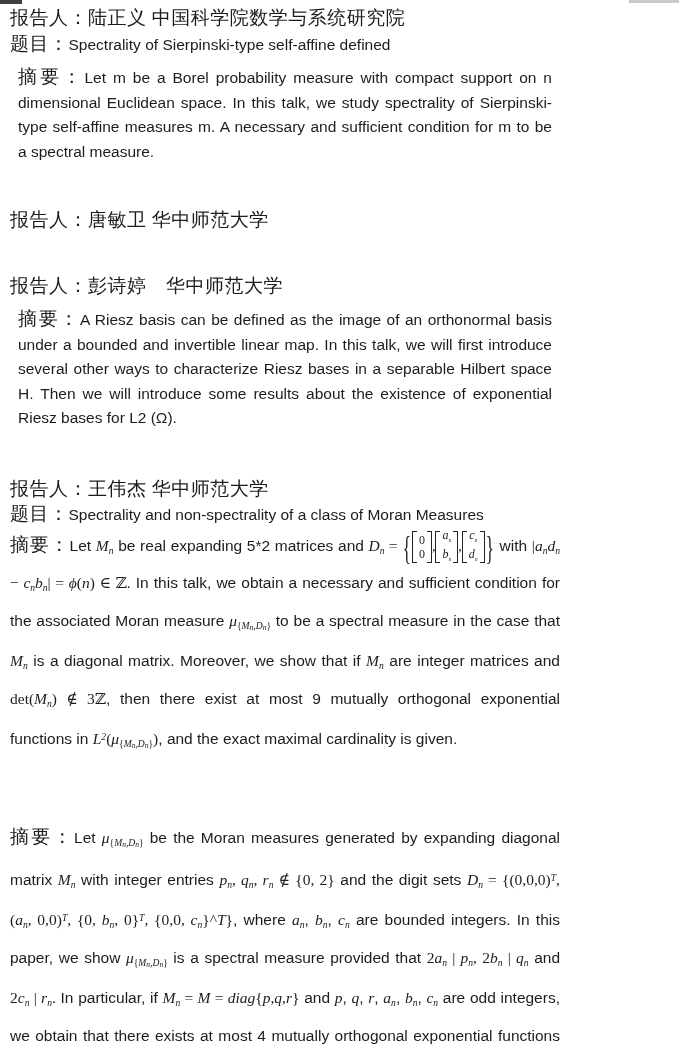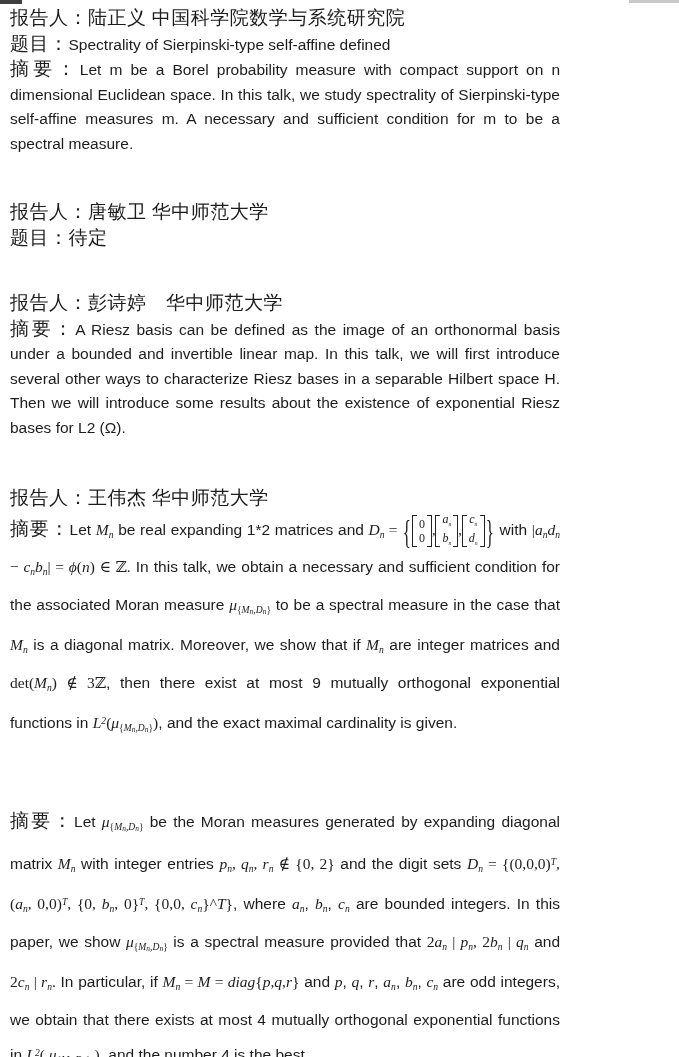--- a/index.html
+++ b/index.html
@@ -32,21 +32,21 @@
     line-height:24.5px;
     color:#1c1c1c;
   }
   .cjk{
     font-family:"Liberation Serif","DejaVu Serif",serif;
     font-size:19px;
     letter-spacing:0.5px;
   }
   .abstract{
     text-align:justify;
-    margin:0;
+    margin:8px;
   }
   .abstract-math{
     line-height:33px;
     font-size:15.5px;
     text-align:justify;
     margin:0;
   }
   
   .tk-i{font-family:"Liberation Serif","DejaVu Serif",serif;font-style:italic;}
   .tk-m{font-family:"Liberation Serif","DejaVu Serif",serif;}
@@ -98,40 +98,40 @@
     </div>
     <p class="line abstract">
       <span class="cjk">摘要：</span><span>Let m be a Borel probability measure with compact support on n dimensional Euclidean space. In this talk, we study spectrality of Sierpinski-type self-affine measures m. A necessary and sufficient condition for m to be a spectral measure.</span>
     </p>
   </section>
 
   <section class="talk talk-2">
     <div class="line">
       <span class="cjk">报告人：</span><span class="cjk">唐敏卫 华中师范大学</span>
     </div>
-    <div class="line">
-      <span class="cjk">题目：</span><span class="cjk">待定</span>
-    </div>
   </section>
 
   <section class="talk talk-3">
     <div class="line">
       <span class="cjk">报告人：</span><span class="cjk">彭诗婷　华中师范大学</span>
     </div>
     <p class="line abstract">
       <span class="cjk">摘要：</span><span>A Riesz basis can be defined as the image of an orthonormal basis under a bounded and invertible linear map. In this talk, we will first introduce several other ways to characterize Riesz bases in a separable Hilbert space H. Then we will introduce some results about the existence of exponential Riesz bases for L2 (Ω).</span>
     </p>
   </section>
 
   <section class="talk talk-4">
     <div class="line">
       <span class="cjk">报告人：</span><span class="cjk">王伟杰 华中师范大学</span>
     </div>
+    <div class="line">
+      <span class="cjk">题目：</span><span>Spectrality and non-spectrality of a class of Moran Measures</span>
+    </div>
     <p class="abstract-math">
-      <span class="cjk">摘要：</span><span><span>Let </span><span class="tk-i">M</span><span class="tk-sb">n</span><span> be real expanding 1*2 matrices and </span><span class="tk-i">D</span><span class="tk-sb">n</span><span class="tk-m"> = </span></span><span class="mvec-set"><span class="set-brace">{</span><span class="vec">
+      <span class="cjk">摘要：</span><span><span>Let </span><span class="tk-i">M</span><span class="tk-sb">n</span><span> be real expanding 5*2 matrices and </span><span class="tk-i">D</span><span class="tk-sb">n</span><span class="tk-m"> = </span></span><span class="mvec-set"><span class="set-brace">{</span><span class="vec">
             <span class="vbr vbr-l"></span>
             <span class="vcol">
               <span class="vcell"><span class="tk-m">0</span></span>
               <span class="vcell"><span class="tk-m">0</span></span>
             </span>
             <span class="vbr vbr-r"></span>
           </span><span class="vcomma">,</span><span class="vec">
             <span class="vbr vbr-l"></span>
             <span class="vcol">
               <span class="vcell"><span class="tk-i">a</span><span class="tk-s2">n</span></span>

